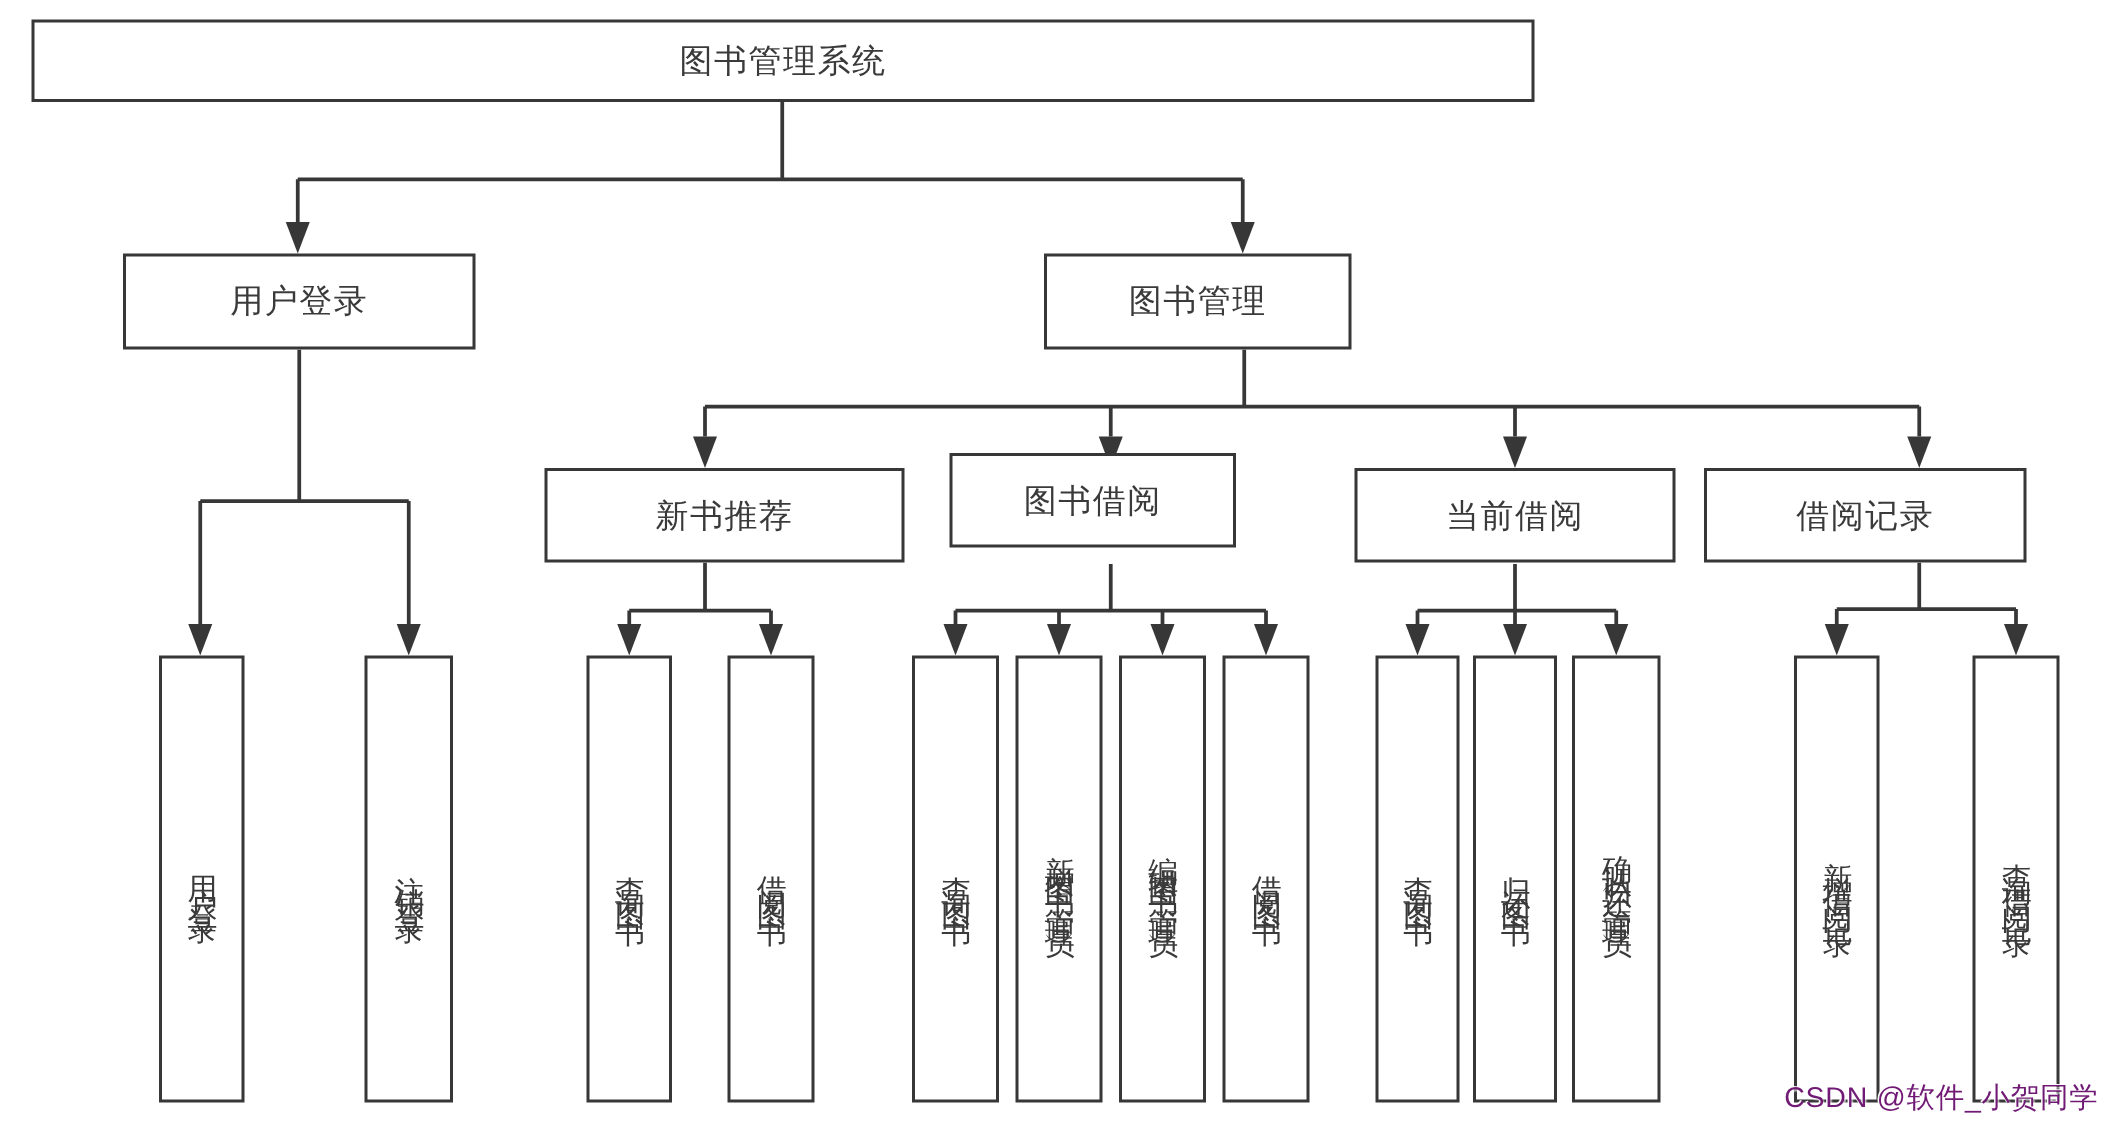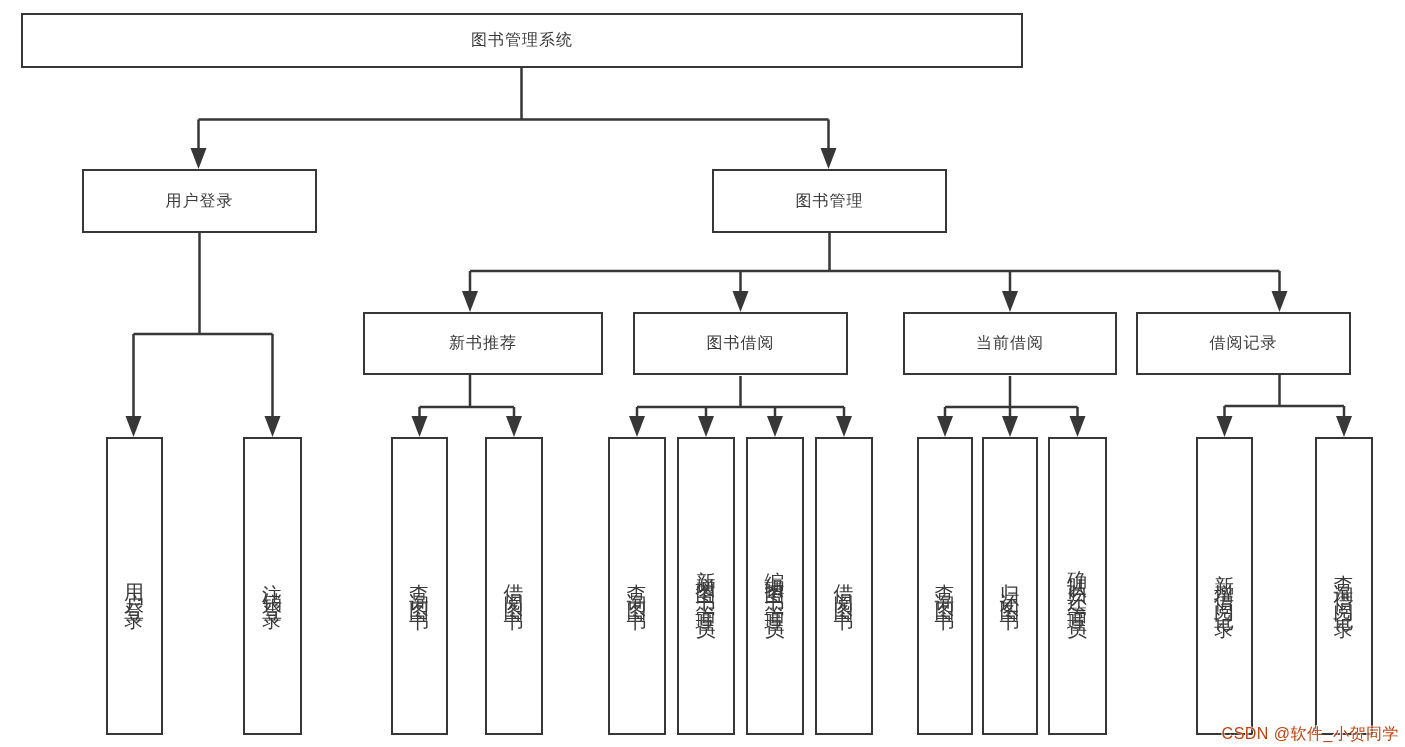--- a/index.html
+++ b/index.html
@@ -5,32 +5,32 @@
   html,body { margin:0; padding:0; background:#ffffff; }
   .stage {
     position:relative; width:1405px; height:747px; background:#ffffff;
     font-family:"Liberation Sans", sans-serif; overflow:hidden;
   }
   .conn-svg { position:absolute; left:0; top:0; pointer-events:none; }
   .box {
     position:absolute; box-sizing:border-box;
     border:2.5px solid #373737; background:#ffffff;
     display:flex; align-items:center; justify-content:center;
-    color:#3a3a3a; font-size:16px; letter-spacing:1px;
+    color:#3a3a3a; font-size:22px; letter-spacing:1px;
     z-index:2; white-space:nowrap;
   }
   .vbox {
     writing-mode:vertical-rl; text-orientation:mixed;
     font-size:20px; letter-spacing:9px; line-height:1;
     white-space:normal;
   }
   .vbox-long { letter-spacing:7px; }
   .watermark {
     position:absolute; right:6px; bottom:2px; z-index:5;
-    font-size:16px; color:#c2410c; letter-spacing:0.5px;
+    font-size:19px; color:#701a75; letter-spacing:0.5px;
     text-shadow:-1px -1px 0 rgba(255,255,255,0.95), 1px 1px 1px rgba(255,255,255,0.7);
   }
 </style>
 </head>
 <body>
 
 <div class="stage">
 
   <svg class="conn-svg" width="1405" height="747" viewBox="0 0 1405 747">
     <g stroke="#373737" stroke-width="2.5" fill="none">
@@ -82,24 +82,24 @@
       <polygon points="1002,416 1018,416 1010,437"></polygon>
       <polygon points="1069.5,416 1085.5,416 1077.5,437"></polygon>
       <polygon points="1216.5,416 1232.5,416 1224.5,437"></polygon>
       <polygon points="1336,416 1352,416 1344,437"></polygon>
     </g>
   </svg>
 
   <div class="box" style="left:21px; top:13px; width:1002px; height:55px">图书管理系统</div>
 
   <div class="box" style="left:82px; top:169px; width:235px; height:64px">用户登录</div>
-  <div class="box" style="left:712px; top:169px; width:235px; height:64px">图书管理</div>
+  <div class="box" style="left:696px; top:169px; width:205px; height:64px">图书管理</div>
 
   <div class="box" style="left:363px; top:312px; width:240px; height:63px">新书推荐</div>
-  <div class="box" style="left:633px; top:312px; width:215px; height:63px">图书借阅</div>
+  <div class="box" style="left:633px; top:302px; width:191px; height:63px">图书借阅</div>
   <div class="box" style="left:903px; top:312px; width:214px; height:63px">当前借阅</div>
   <div class="box" style="left:1136px; top:312px; width:215px; height:63px">借阅记录</div>
 
   <div class="box vbox" style="left:106px; top:437px; width:57px; height:298px">用户登录</div>
   <div class="box vbox" style="left:243px; top:437px; width:59px; height:298px">注销登录</div>
 
   <div class="box vbox" style="left:391px; top:437px; width:57px; height:298px">查询图书</div>
   <div class="box vbox" style="left:485px; top:437px; width:58px; height:298px">借阅图书</div>
 
   <div class="box vbox" style="left:608px; top:437px; width:58px; height:298px">查询图书</div>

